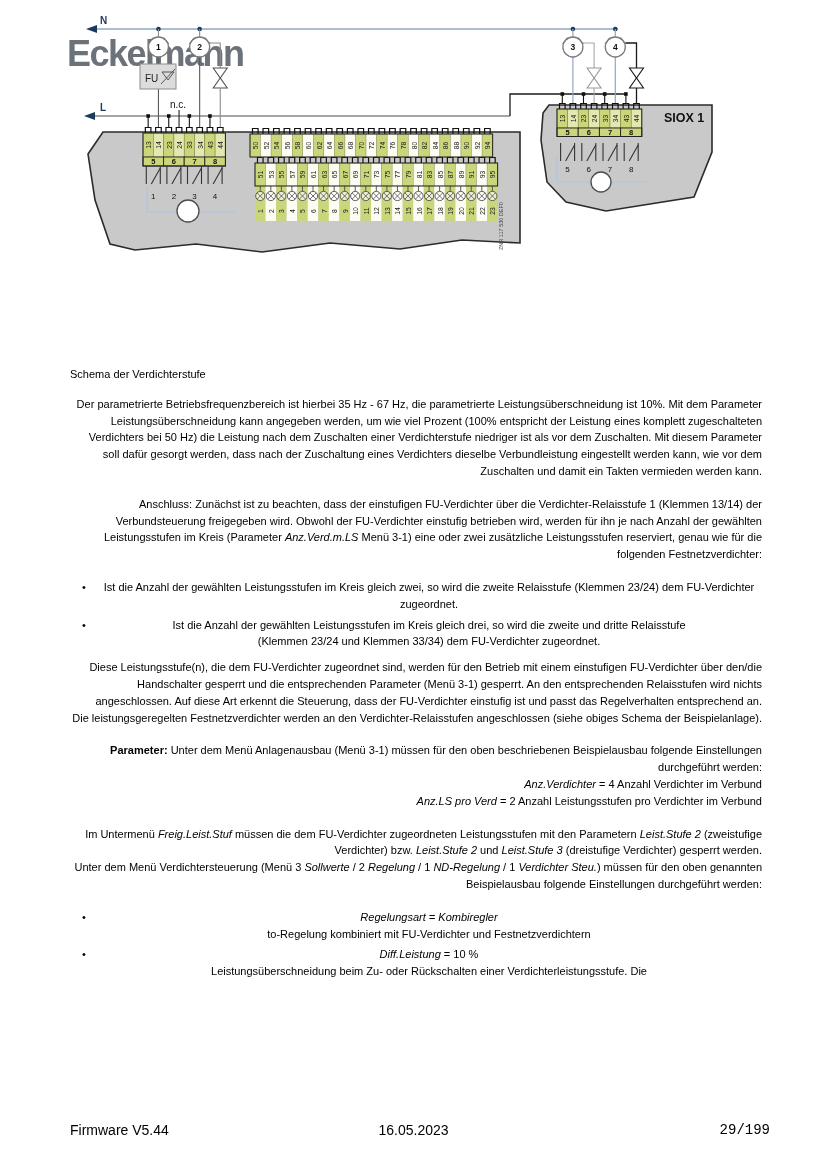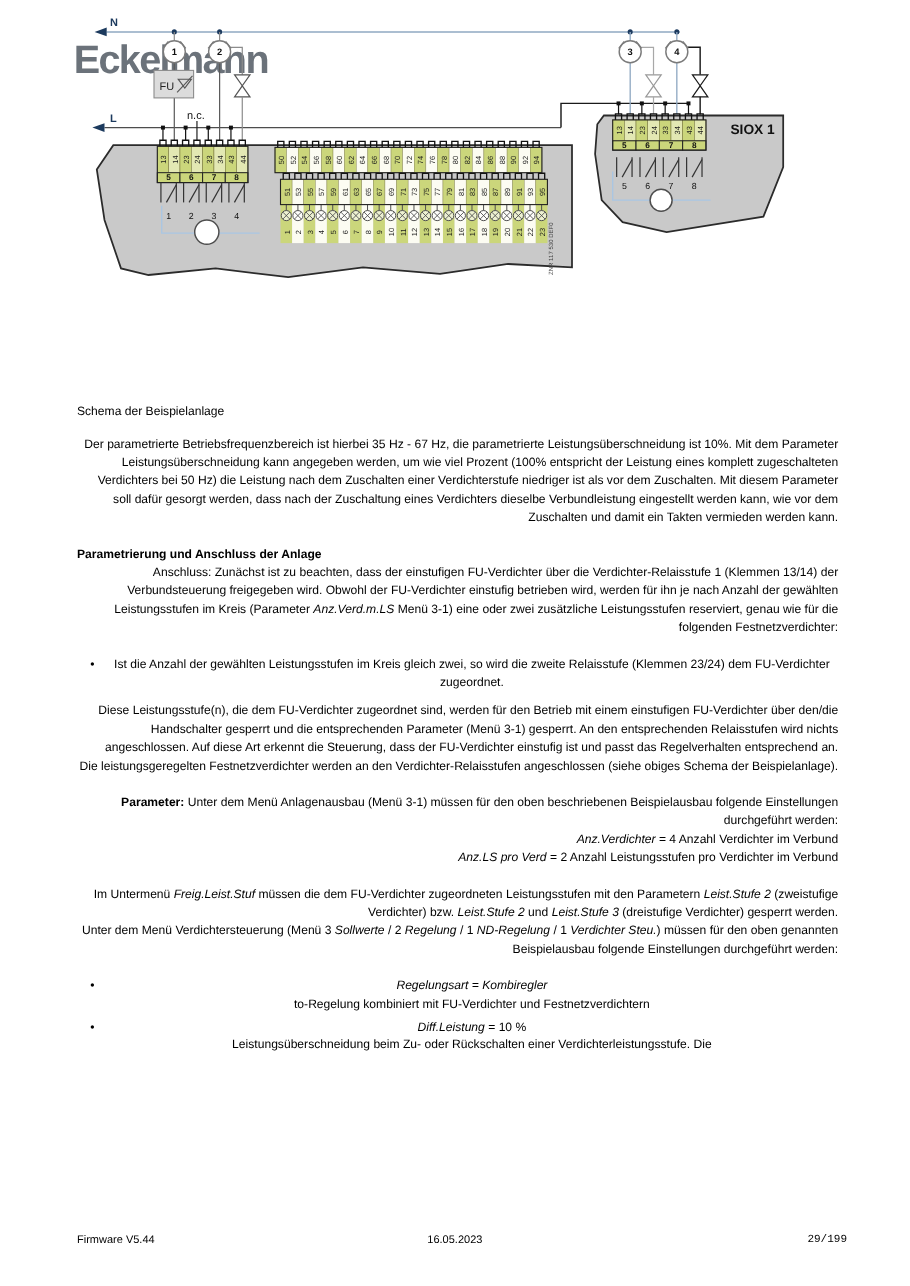--- a/index.html
+++ b/index.html
@@ -8,21 +8,21 @@
   .logo{position:absolute;left:67px;top:33px;font-size:36px;font-weight:bold;
         color:#6b727a;letter-spacing:-1.5px;}
   .schematic{position:absolute;left:0;top:0;}
   .content{position:absolute;left:70px;top:366px;width:692px;font-size:11px;line-height:16.8px;}
   .content .caption{margin:0 0 13px 0;}
   .content .heading{font-weight:bold;margin:0;}
   .content p{margin:0 0 16px 0;text-align:right;}
   .content ul{list-style:none;margin:4px 0 9px 0;padding:0;}
   .content li{position:relative;margin:0 0 4px 0;padding-left:26px;text-align:center;}
   .content li::before{content:"\2022";position:absolute;left:12px;top:0;}
-  .footer{position:absolute;top:1122px;font-size:10px;}
+  .footer{position:absolute;top:1122px;font-size:14px;}
   .footer.l{left:70px;}
   .footer.c{left:0;width:827px;text-align:center;}
   .footer.r{right:57px;font-family:Liberation Mono, monospace;}
 </style>
 </head>
 <body>
 
 <div class="page">
   <div class="logo">Eckelmann</div>
   <svg id="schematic" class="schematic" width="827" height="275" viewBox="0 100 827 275">
@@ -499,26 +499,26 @@
         <circle cx="492.375" cy="296" r="4.6" fill="rgba(255,255,255,.65)" stroke="#4d4d4d" stroke-width="0.9"></circle>
         <line x1="489.175" y1="292.8" x2="495.575" y2="299.2" stroke="#4d4d4d" stroke-width="0.8"></line>
         <line x1="495.575" y1="292.8" x2="489.175" y2="299.2" stroke="#4d4d4d" stroke-width="0.8"></line>
         <text x="492.975" y="313.4" text-anchor="middle" font-size="6.8" fill="#1a1a1a" transform="rotate(-90 492.975 311)">23</text>
         <rect x="250" y="234" width="242.65" height="23" fill="none" stroke="#222" stroke-width="1"></rect>
         <rect x="255" y="263" width="242.65" height="23" fill="none" stroke="#222" stroke-width="1"></rect>
         <text x="0" y="0" font-size="5.5" fill="#444" transform="translate(503,350) rotate(-90)">ZNR 117 530 DEF0</text>
       </g>
     </svg>
   <div class="content" id="content">
-      <div class="caption">Schema der Beispielanlage</div>
+      <div class="caption">Schema der Verdichterstufe</div>
       <p class="para">Der parametrierte Betriebsfrequenzbereich ist hierbei 35 Hz - 67 Hz, die parametrierte Leistungsüberschneidung ist 10%. Mit dem Parameter Leistungsüberschneidung kann angegeben werden, um wie viel Prozent (100% entspricht der Leistung eines komplett zugeschalteten Verdichters bei 50 Hz) die Leistung nach dem Zuschalten einer Verdichterstufe niedriger ist als vor dem Zuschalten. Mit diesem Parameter soll dafür gesorgt werden, dass nach der Zuschaltung eines Verdichters dieselbe Verbundleistung eingestellt werden kann, wie vor dem Zuschalten und damit ein Takten vermieden werden kann.</p>
-      <div class="heading">Parametrierung und Anschluss der Anlage</div>
       <p class="para">Anschluss: Zunächst ist zu beachten, dass der einstufigen FU-Verdichter über die Verdichter-Relaisstufe 1 (Klemmen 13/14) der Verbundsteuerung freigegeben wird. Obwohl der FU-Verdichter einstufig betrieben wird, werden für ihn je nach Anzahl der gewählten Leistungsstufen im Kreis (Parameter <i>Anz.Verd.m.LS</i> Menü 3-1) eine oder zwei zusätzliche Leistungsstufen reserviert, genau wie für die folgenden Festnetzverdichter:</p>
       <ul>
         <li>Ist die Anzahl der gewählten Leistungsstufen im Kreis gleich zwei, so wird die zweite Relaisstufe (Klemmen 23/24) dem FU-Verdichter zugeordnet.</li>
+        <li>Ist die Anzahl der gewählten Leistungsstufen im Kreis gleich drei, so wird die zweite und dritte Relaisstufe<br>(Klemmen 23/24 und Klemmen 33/34) dem FU-Verdichter zugeordnet.</li>
       </ul>
       <p class="para">Diese Leistungsstufe(n), die dem FU-Verdichter zugeordnet sind, werden für den Betrieb mit einem einstufigen FU-Verdichter über den/die Handschalter gesperrt und die entsprechenden Parameter (Menü 3-1) gesperrt. An den entsprechenden Relaisstufen wird nichts angeschlossen. Auf diese Art erkennt die Steuerung, dass der FU-Verdichter einstufig ist und passt das Regelverhalten entsprechend an.<br>Die leistungsgeregelten Festnetzverdichter werden an den Verdichter-Relaisstufen angeschlossen (siehe obiges Schema der Beispielanlage).</p>
       <p class="para"><b>Parameter:</b> Unter dem Menü Anlagenausbau (Menü 3-1) müssen für den oben beschriebenen Beispielausbau folgende Einstellungen durchgeführt werden:<br><i>Anz.Verdichter</i> = 4 Anzahl Verdichter im Verbund<br><i>Anz.LS pro Verd</i> = 2 Anzahl Leistungsstufen pro Verdichter im Verbund</p>
       <p class="para">Im Untermenü <i>Freig.Leist.Stuf</i> müssen die dem FU-Verdichter zugeordneten Leistungsstufen mit den Parametern <i>Leist.Stufe 2</i> (zweistufige Verdichter) bzw. <i>Leist.Stufe 2</i> und <i>Leist.Stufe 3</i> (dreistufige Verdichter) gesperrt werden.<br>Unter dem Menü Verdichtersteuerung (Menü 3 <i>Sollwerte</i> / 2 <i>Regelung</i> / 1 <i>ND-Regelung</i> / 1 <i>Verdichter Steu.</i>) müssen für den oben genannten Beispielausbau folgende Einstellungen durchgeführt werden:</p>
       <ul>
         <li><i>Regelungsart = Kombiregler</i><br>to-Regelung kombiniert mit FU-Verdichter und Festnetzverdichtern</li>
         <li><i>Diff.Leistung</i> = 10 %<br>Leistungsüberschneidung beim Zu- oder Rückschalten einer Verdichterleistungsstufe. Die</li>
       </ul>
     </div>
   <div class="footer l">Firmware V5.44</div>

